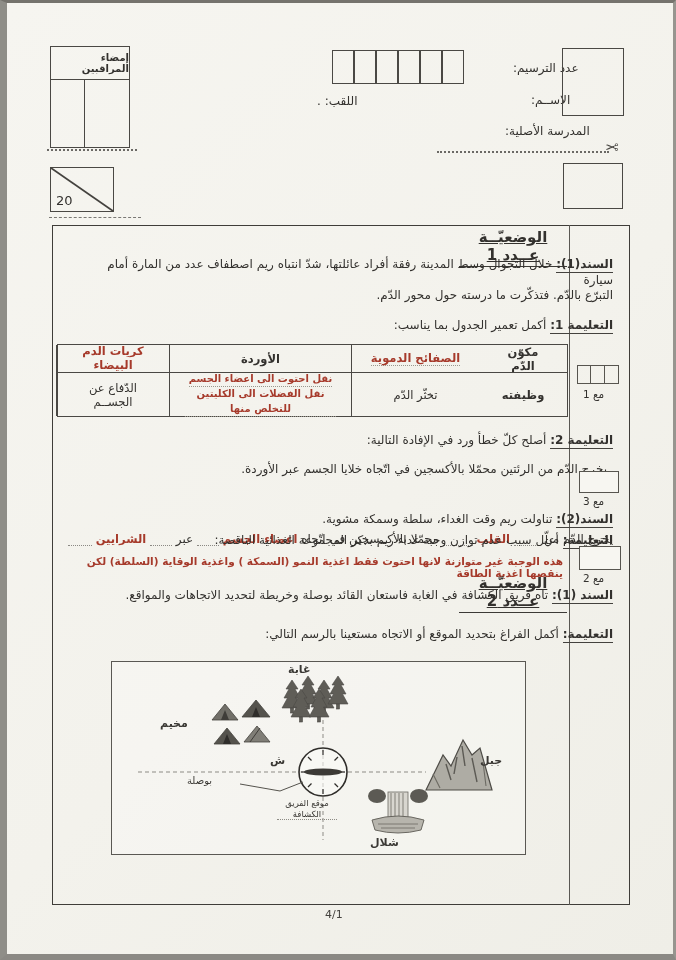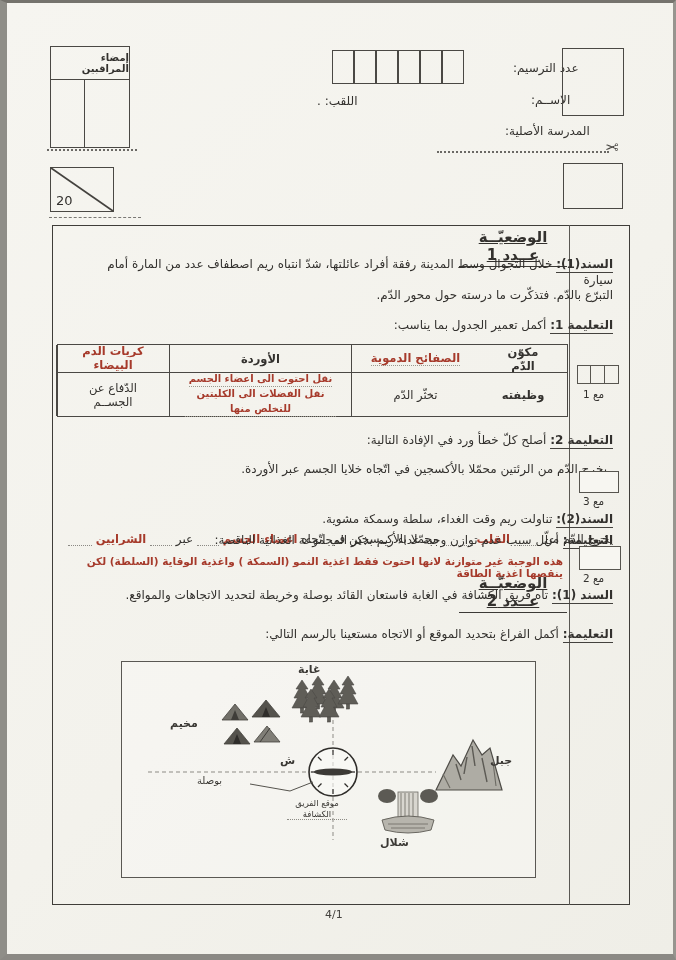--- a/index.html
+++ b/index.html
@@ -154,21 +154,21 @@
 
   <div class="abs rtl txt" style="left:52px;top:584px;width:506px;">
     <span class="lbl u">السند (1):</span>
     <span>تاه فريق الكشافة في الغابة فاستعان القائد بوصلة وخريطة لتحديد الاتجاهات والمواقع.</span>
   </div>
   <div class="abs rtl txt" style="left:52px;top:623px;width:506px;">
     <span class="lbl u">التعليمة:</span>
     <span>أكمل الفراغ بتحديد الموقع أو الاتجاه مستعينا بالرسم التالي:</span>
   </div>
 
-  <div class="abs diagram" style="left:114px;top:658px;width:415px;height:217px;padding-left:16px;">
+  <div class="abs diagram" style="left:104px;top:658px;width:415px;height:194px;padding-left:16px;">
     <svg width="415" height="194" viewBox="0 0 415 194">
 
       <line x1="10" y1="110" x2="298" y2="110" stroke="#8d8b85" stroke-width="1" stroke-dasharray="4,3"></line>
       <line x1="195" y1="58" x2="195" y2="178" stroke="#8d8b85" stroke-width="1" stroke-dasharray="4,3"></line>
 
       <g fill="#5f5d57" stroke="#4a4844" stroke-width="0.6">
         <g transform="translate(156,18)">
             <path d="M8 0 L14 9 L11 9 L16 18 L12.5 18 L18 28 L-2 28 L3.5 18 L0 18 L5 9 L2 9 Z"></path>
             <rect x="6.5" y="28" width="3" height="5"></rect>
           </g>

